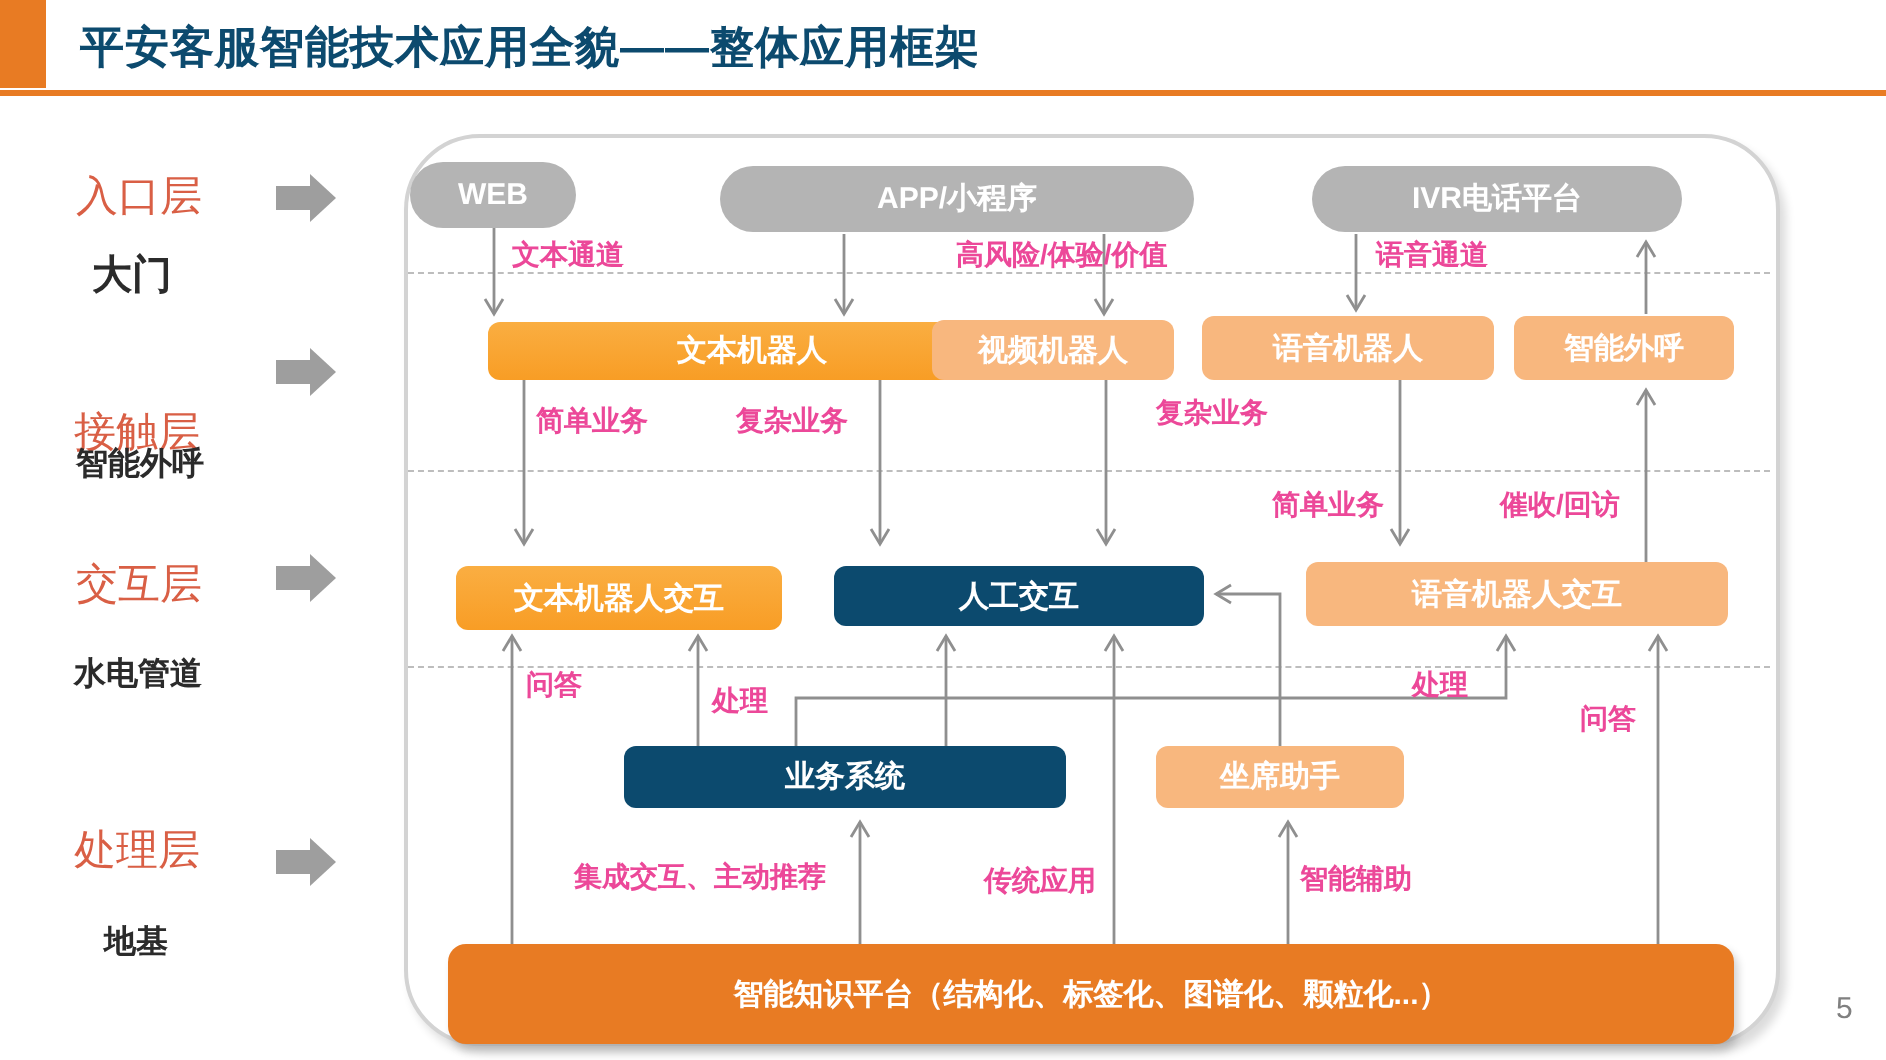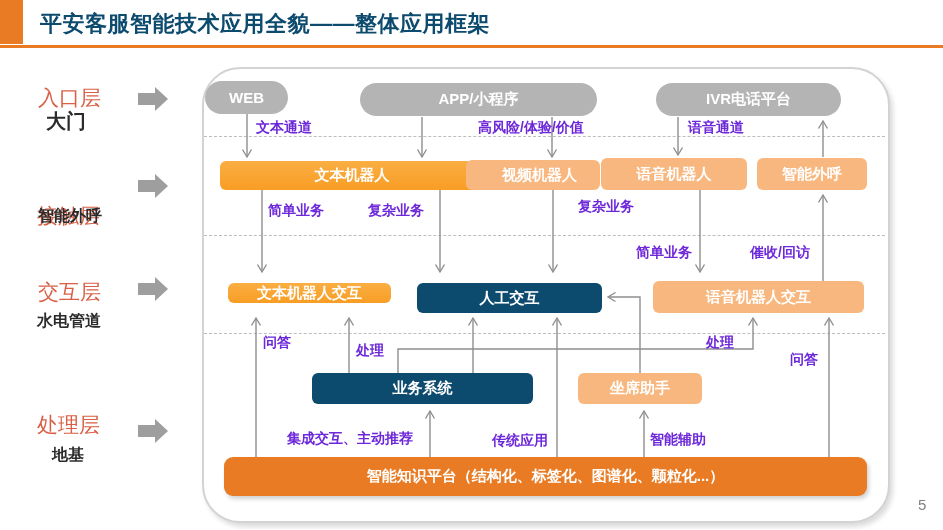--- a/index.html
+++ b/index.html
@@ -7,38 +7,38 @@
     width:943px;height:530px;position:relative;overflow:hidden;
     background:#ffffff;
     font-family:"Liberation Sans","DejaVu Sans",sans-serif;
   }
   
   .title-block{position:absolute;left:0;top:0;width:23px;height:44px;background:#E87B23;}
   .page-title{position:absolute;left:40px;top:9px;font-size:22px;font-weight:bold;color:#0c4a6e;letter-spacing:.5px;white-space:nowrap;}
   .title-rule{position:absolute;left:0;top:45px;width:943px;height:3px;background:#E87B23;}
   
   .layer-title{position:absolute;font-size:21px;font-weight:normal;color:#D95F45;white-space:nowrap;}
-  .layer-sub{position:absolute;font-weight:bold;color:#2b2b2b;white-space:nowrap;}
+  .layer-sub{position:absolute;font-weight:bold;color:#2b2b2b;white-space:nowrap;margin-top:16px;}
   .blk-arrow{position:absolute;width:17px;height:12px;background:#9E9E9E;}
   .blk-arrow::after{content:"";position:absolute;left:17px;top:-6px;width:0;height:0;
     border-left:13px solid #9E9E9E;border-top:12px solid transparent;border-bottom:12px solid transparent;}
   
   .frame{position:absolute;left:202px;top:67px;width:684px;height:452px;background:#fff;
     border:2px solid #D3D3D3;border-radius:38px;box-shadow:3px 4px 5px rgba(0,0,0,.14);}
   .dash{position:absolute;left:204px;width:681px;border-top:1px dashed #BDBDBD;}
   
   .box{position:absolute;display:flex;align-items:center;justify-content:center;
     color:#fff;font-weight:bold;font-size:15px;border-radius:6px;white-space:nowrap;}
   .pill{border-radius:17px;background:#B4B4B4;}
   .golden{background:linear-gradient(180deg,#FAAE42,#F89D25);}
   .light{background:#F8B77E;}
   .grayb{background:#0c4a6e;}
   .dark{background:#E87B23;border-radius:9px;box-shadow:2px 3px 4px rgba(0,0,0,.18);}
   
-  .elabel{position:absolute;font-size:14px;font-weight:bold;color:#6d28d9;white-space:nowrap;}
+  .elabel{position:absolute;font-size:14px;font-weight:bold;color:#ec4899;white-space:nowrap;}
   .pagenum{position:absolute;left:918px;top:496px;font-size:15px;color:#808080;}
   svg.wires{position:absolute;left:0;top:0;pointer-events:none;}
 </style>
 </head>
 <body>
 
 <div class="title-block"></div>
 <div class="page-title">平安客服智能技术应用全貌——整体应用框架</div>
 <div class="title-rule"></div>
 
@@ -111,33 +111,33 @@
       <path d="M425.5 418.5 L430 411 L434.5 418.5"></path>
     <path d="M644 473 V411"></path>
       <path d="M639.5 418.5 L644 411 L648.5 418.5"></path>
   </g>
 </svg>
 
 <div class="box pill" style="left:205px;top:81px;width:83px;height:33px;">WEB</div>
 <div class="box pill" style="left:360px;top:83px;width:237px;height:33px;">APP/小程序</div>
 <div class="box pill" style="left:656px;top:83px;width:185px;height:33px;">IVR电话平台</div>
 
-<div class="box golden" style="left:220px;top:161px;width:264px;height:29px;">文本机器人</div>
-<div class="box light" style="left:466px;top:160px;width:121px;height:30px;padding-left:13px;">视频机器人</div>
+<div class="box golden" style="left:244px;top:161px;width:264px;height:29px;">文本机器人</div>
+<div class="box light" style="left:466px;top:160px;width:121px;height:30px;">视频机器人</div>
 <div class="box light" style="left:601px;top:158px;width:146px;height:32px;">语音机器人</div>
 <div class="box light" style="left:757px;top:158px;width:110px;height:32px;">智能外呼</div>
 
-<div class="box golden" style="left:228px;top:283px;width:163px;height:20px;text-align:center;">文本机器人交互</div>
+<div class="box golden" style="left:228px;top:283px;width:163px;height:32px;text-align:center;">文本机器人交互</div>
 <div class="box grayb" style="left:417px;top:283px;width:185px;height:30px;">人工交互</div>
 <div class="box light" style="left:653px;top:281px;width:211px;height:32px;">语音机器人交互</div>
 
 <div class="box grayb" style="left:312px;top:373px;width:221px;height:31px;">业务系统</div>
 <div class="box light" style="left:578px;top:373px;width:124px;height:31px;">坐席助手</div>
 
-<div class="box dark" style="left:224px;top:457px;width:643px;height:39px;">智能知识平台（结构化、标签化、图谱化、颗粒化...）</div>
+<div class="box dark" style="left:224px;top:472px;width:643px;height:50px;">智能知识平台（结构化、标签化、图谱化、颗粒化...）</div>
 
 <span class="elabel" style="left:256px;top:119px;">文本通道</span>
 <span class="elabel" style="left:478px;top:119px;">高风险/体验/价值</span>
 <span class="elabel" style="left:688px;top:119px;">语音通道</span>
 
 <span class="elabel" style="left:268px;top:202px;">简单业务</span>
 <span class="elabel" style="left:368px;top:202px;">复杂业务</span>
 <span class="elabel" style="left:578px;top:198px;">复杂业务</span>
 <span class="elabel" style="left:636px;top:244px;">简单业务</span>
 <span class="elabel" style="left:750px;top:244px;">催收/回访</span>

